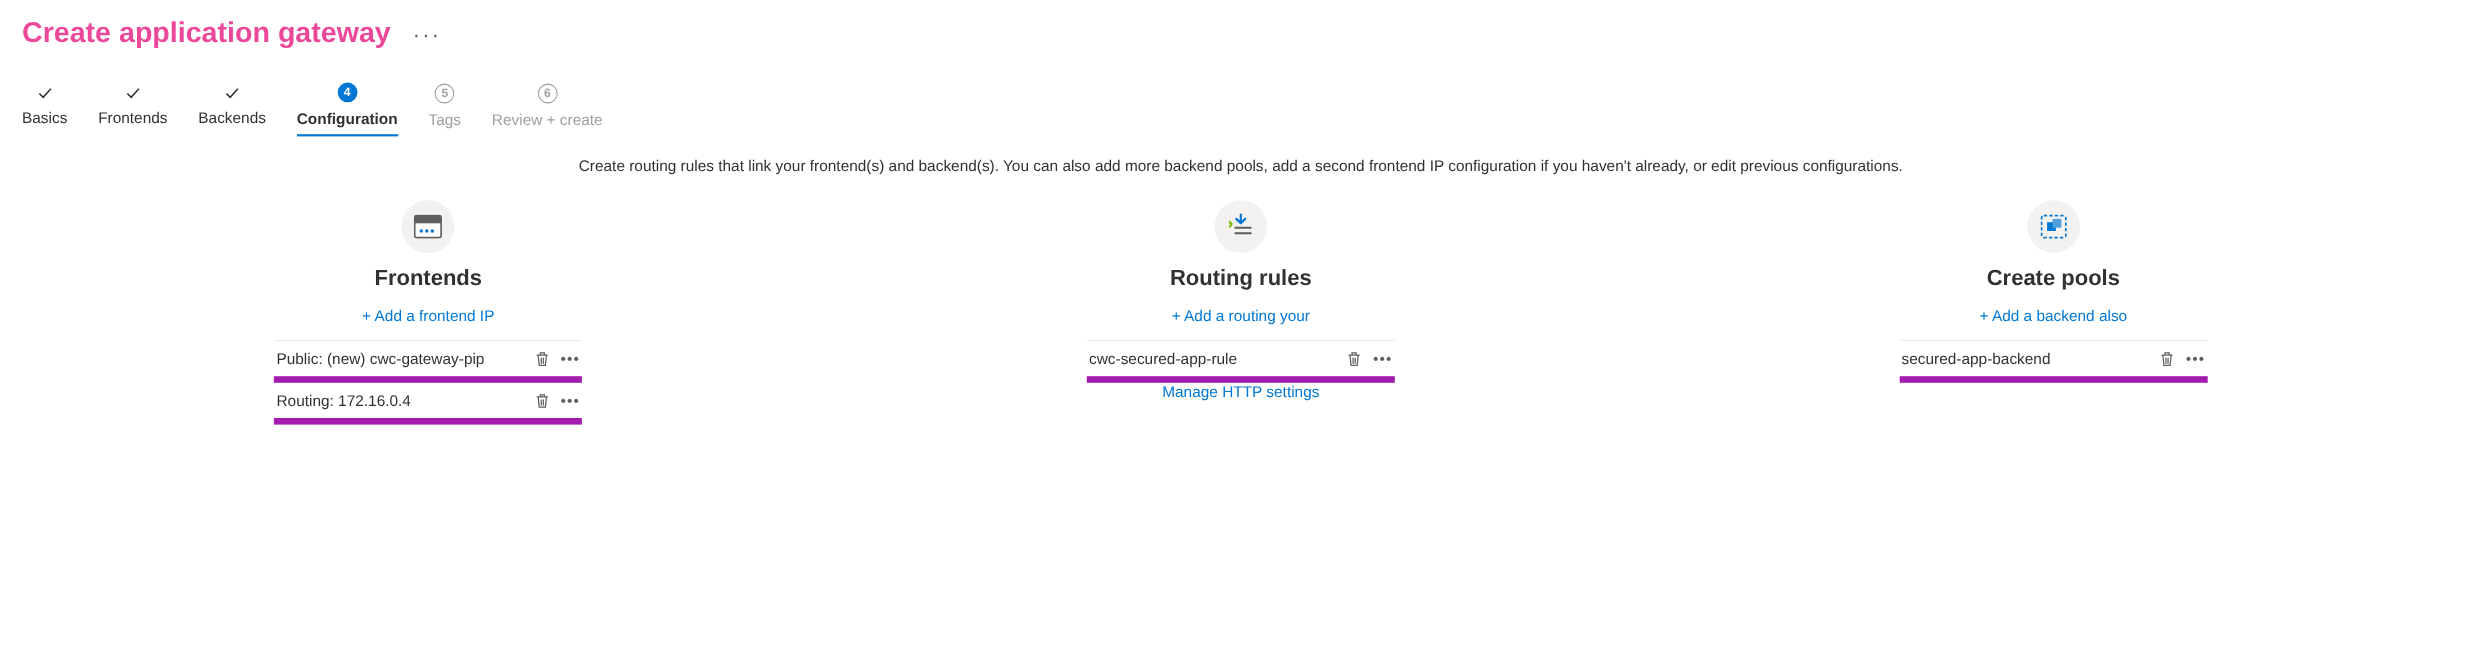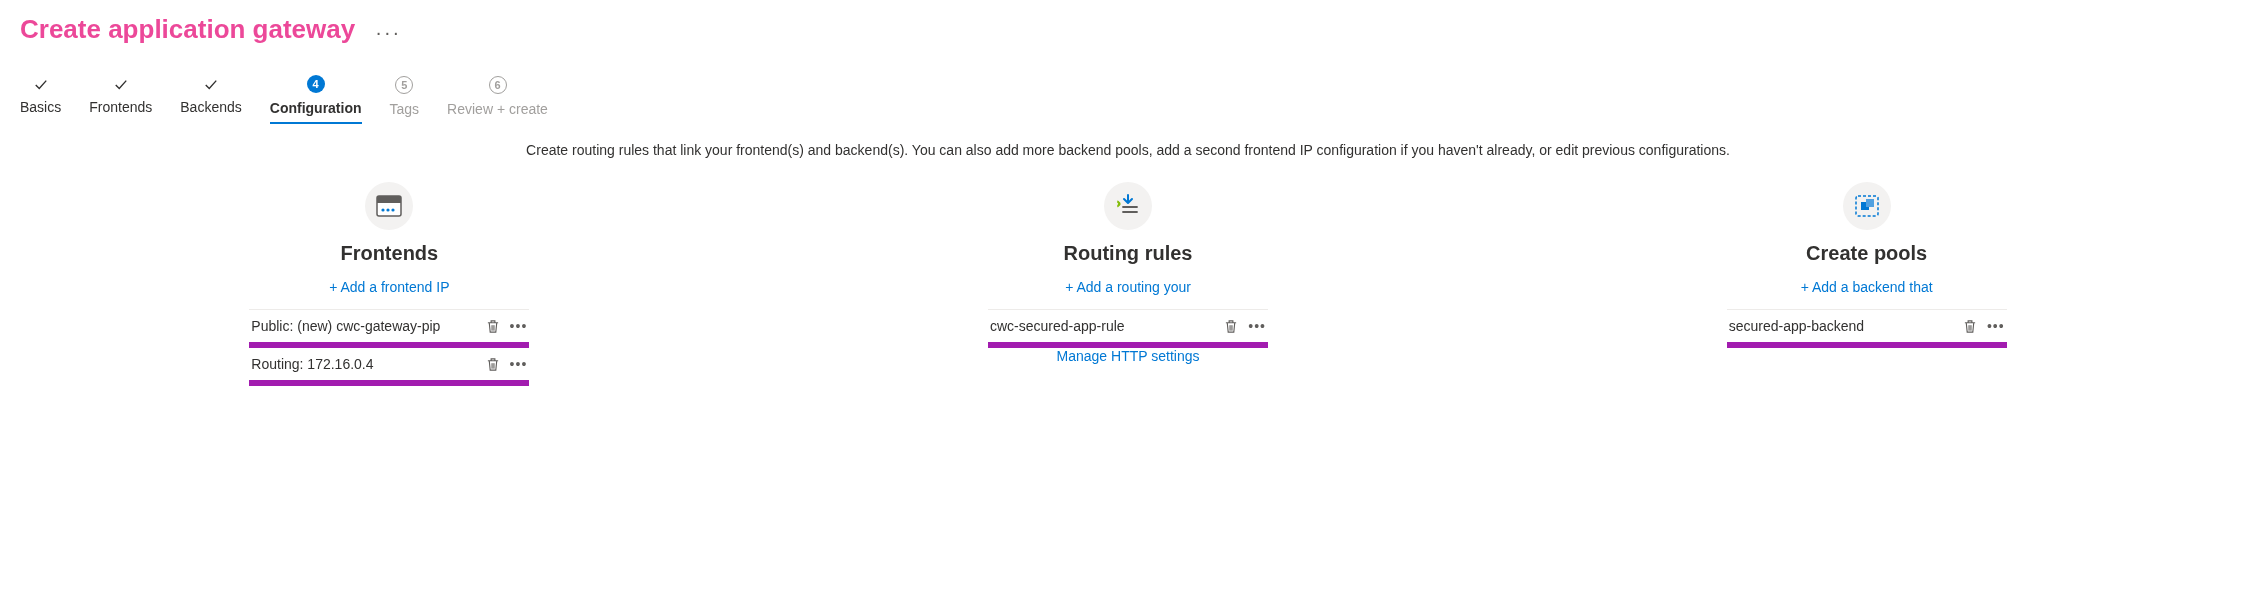--- a/index.html
+++ b/index.html
@@ -273,21 +273,21 @@
 
     <div class="col">
       <div class="col-icon-wrap">
         <svg width="28" height="26" viewBox="0 0 28 26">
           <rect x="3" y="3" width="22" height="20" rx="2" fill="none" stroke="#0078d4" stroke-width="1.5" stroke-dasharray="3 2"></rect>
           <rect x="8" y="9" width="8" height="8" fill="#0078d4"></rect>
           <rect x="13" y="6" width="8" height="8" fill="#50a0e0"></rect>
         </svg>
       </div>
       <div class="col-title">Create pools</div>
-      <div class="add-link">Add a backend that</div>
+      <div class="add-link">Add a backend also</div>
       <div class="item-list">
         <div class="item">
           <span class="item-label">secured-app-backend</span>
           <span class="item-actions">
             <span class="trash-icon">
               <svg viewBox="0 0 14 16">
                   <path d="M2 4h10M5 4V2h4v2M3 4l1 10h6l1-10M6 7v5M8 7v5" stroke="#605e5c" stroke-width="1.2" fill="none" stroke-linecap="round"></path>
                 </svg>
             </span>
             <span class="more-icon">•••</span>

